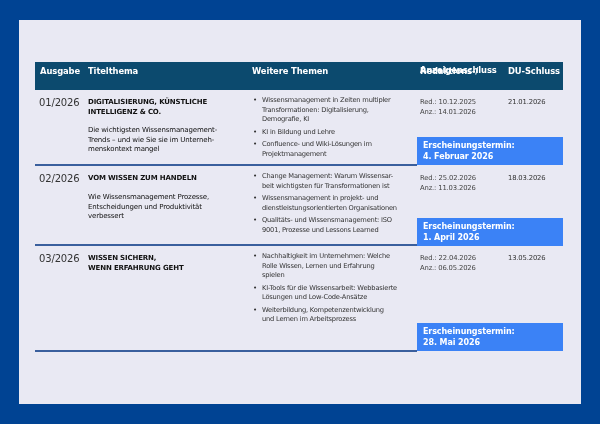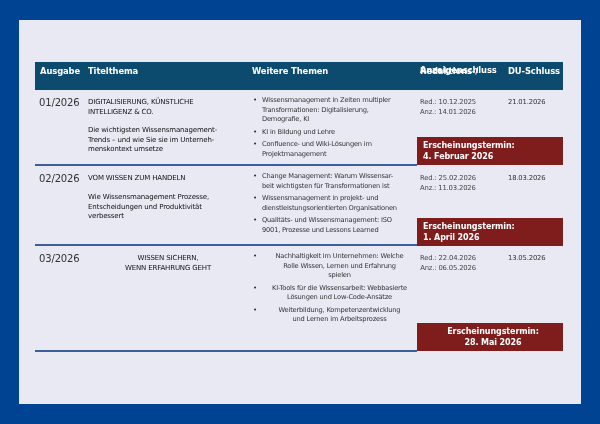--- a/index.html
+++ b/index.html
@@ -21,30 +21,30 @@
     background:#0c4a6e;
   }
   .hdr span {
     position:absolute; color:#ffffff; font-weight:bold; font-size:8.4px; line-height:11px;
     letter-spacing:-0.1px;
   }
   .row { position:absolute; left:35px; width:528px; }
   .sep { position:absolute; left:35px; width:382px; height:2px; background:#3a5f9d; }
   .cell { position:absolute; font-size:10px; line-height:9.5px; color:#222; letter-spacing:-0.15px; }
   .issue { left:4px; top:8px; color:#333; }
-  .t-main { left:53px; top:8px; width:160px; font-weight:normal; color:#111; font-size:7px; }
+  .t-main { left:53px; top:8px; width:160px; font-weight:bold; color:#111; font-size:7px; }
   .t-sub  { left:53px; width:160px; font-weight:normal; color:#111; font-size:7px; }
   ul.topics { position:absolute; left:217px; top:6px; width:165px; margin:0; padding:0; list-style:none; }
   ul.topics li { position:relative; padding-left:10px; font-size:6.7px; line-height:9.5px; color:#333; margin-bottom:3px; letter-spacing:-0.2px; }
   ul.topics li .bullet { position:absolute; left:1px; top:0; font-size:7px; }
   .red { left:385px; top:8px; color:#444; font-size:6.8px; }
   .du { left:473px; top:8px; color:#333; font-size:6.8px; }
   .pub {
     position:absolute; left:382px; width:146px; height:28px;
-    background:#7f1d1d; color:#fff; font-weight:bold; font-size:8px; line-height:11px;
+    background:#3b82f6; color:#fff; font-weight:bold; font-size:8px; line-height:11px;
     box-sizing:border-box; padding:3px 0 0 6px; letter-spacing:-0.1px;
   }
 </style>
 </head>
 <body>
 
 <div class="title">Themenplan</div>
 <div class="panel"></div>
 
 <div class="hdr">
@@ -58,21 +58,21 @@
 
 <div class="row" style="top:90px;height:75px;">
   <div class="cell issue">01/2026</div>
   <div class="cell t-main">
     <div>DIGITALISIERUNG, KÜNSTLICHE</div>
     <div>INTELLIGENZ &amp; CO.</div>
   </div>
   <div class="cell t-sub" style="top:36px;">
     <div>Die wichtigsten Wissensmanagement-</div>
     <div>Trends – und wie Sie sie im Unterneh-</div>
-    <div>menskontext umsetze</div>
+    <div>menskontext mangel</div>
   </div>
   <ul class="topics">
     <li>
         <span class="bullet">•</span>
         <div>Wissensmanagement in Zeiten multipler</div>
         <div>Transformationen: Digitalisierung,</div>
         <div>Demografie, KI</div>
       </li>
     <li>
         <span class="bullet">•</span>
@@ -128,21 +128,21 @@
     <div>Anz.: 11.03.2026</div>
   </div>
   <div class="cell du">18.03.2026</div>
   <div class="pub" style="top:52px;">
     <div>Erscheinungstermin:</div>
     <div>1. April 2026</div>
   </div>
 </div>
 <div class="sep" style="top:244px;"></div>
 
-<div class="row" style="top:246px;height:105px;text-align:center;">
+<div class="row" style="top:246px;height:105px;">
   <div class="cell issue">03/2026</div>
   <div class="cell t-main">
     <div>WISSEN SICHERN,</div>
     <div>WENN ERFAHRUNG GEHT</div>
   </div>
   <ul class="topics">
     <li>
         <span class="bullet">•</span>
         <div>Nachhaltigkeit im Unternehmen: Welche</div>
         <div>Rolle Wissen, Lernen und Erfahrung</div>

